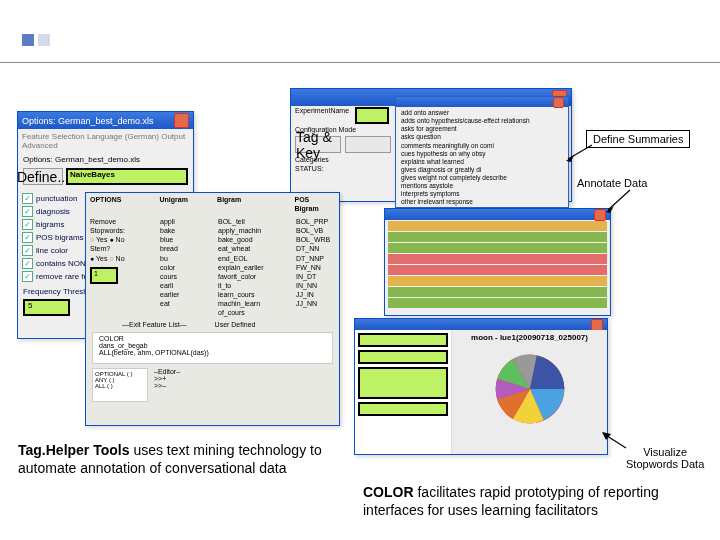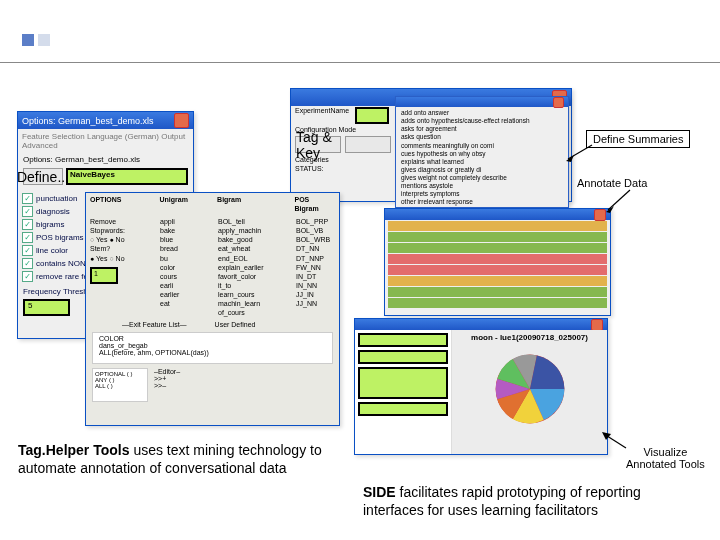--- a/index.html
+++ b/index.html
@@ -230,25 +230,25 @@
     <polygon points="0,18 8,12 5,19" fill="#000"></polygon>
   </svg>
 
 <div class="ann" style="left:577px;top:177px">Annotate Data</div>
 <svg style="position:absolute;left:604px;top:188px;width:30px;height:26px">
     <line x1="26" y1="2" x2="4" y2="22" stroke="#000" stroke-width="1.2"></line>
     <polygon points="2,24 10,18 6,25" fill="#000"></polygon>
   </svg>
 
 <div class="ann" style="left:626px;top:446px;line-height:1.1">
-  <span>Visualize</span><br><span>Annotated Tools</span>
+  <span>Visualize</span><br><span>Stopwords Data</span>
 </div>
 <svg style="position:absolute;left:600px;top:430px;width:30px;height:22px">
     <line x1="26" y1="18" x2="4" y2="4" stroke="#000" stroke-width="1.2"></line>
     <polygon points="2,2 11,4 6,10" fill="#000"></polygon>
   </svg>
 
 <div class="body-text" style="position:absolute;left:18px;top:442px;width:310px">
   <b>Tag.Helper Tools</b><span> uses text mining technology to automate annotation of conversational data</span>
 </div>
 <div class="body-text" style="position:absolute;left:363px;top:484px;width:342px">
-  <b>SIDE</b><span> facilitates rapid prototyping of reporting interfaces for uses learning facilitators</span>
+  <b>COLOR</b><span> facilitates rapid prototyping of reporting interfaces for uses learning facilitators</span>
 </div>
 
 </body></html>

